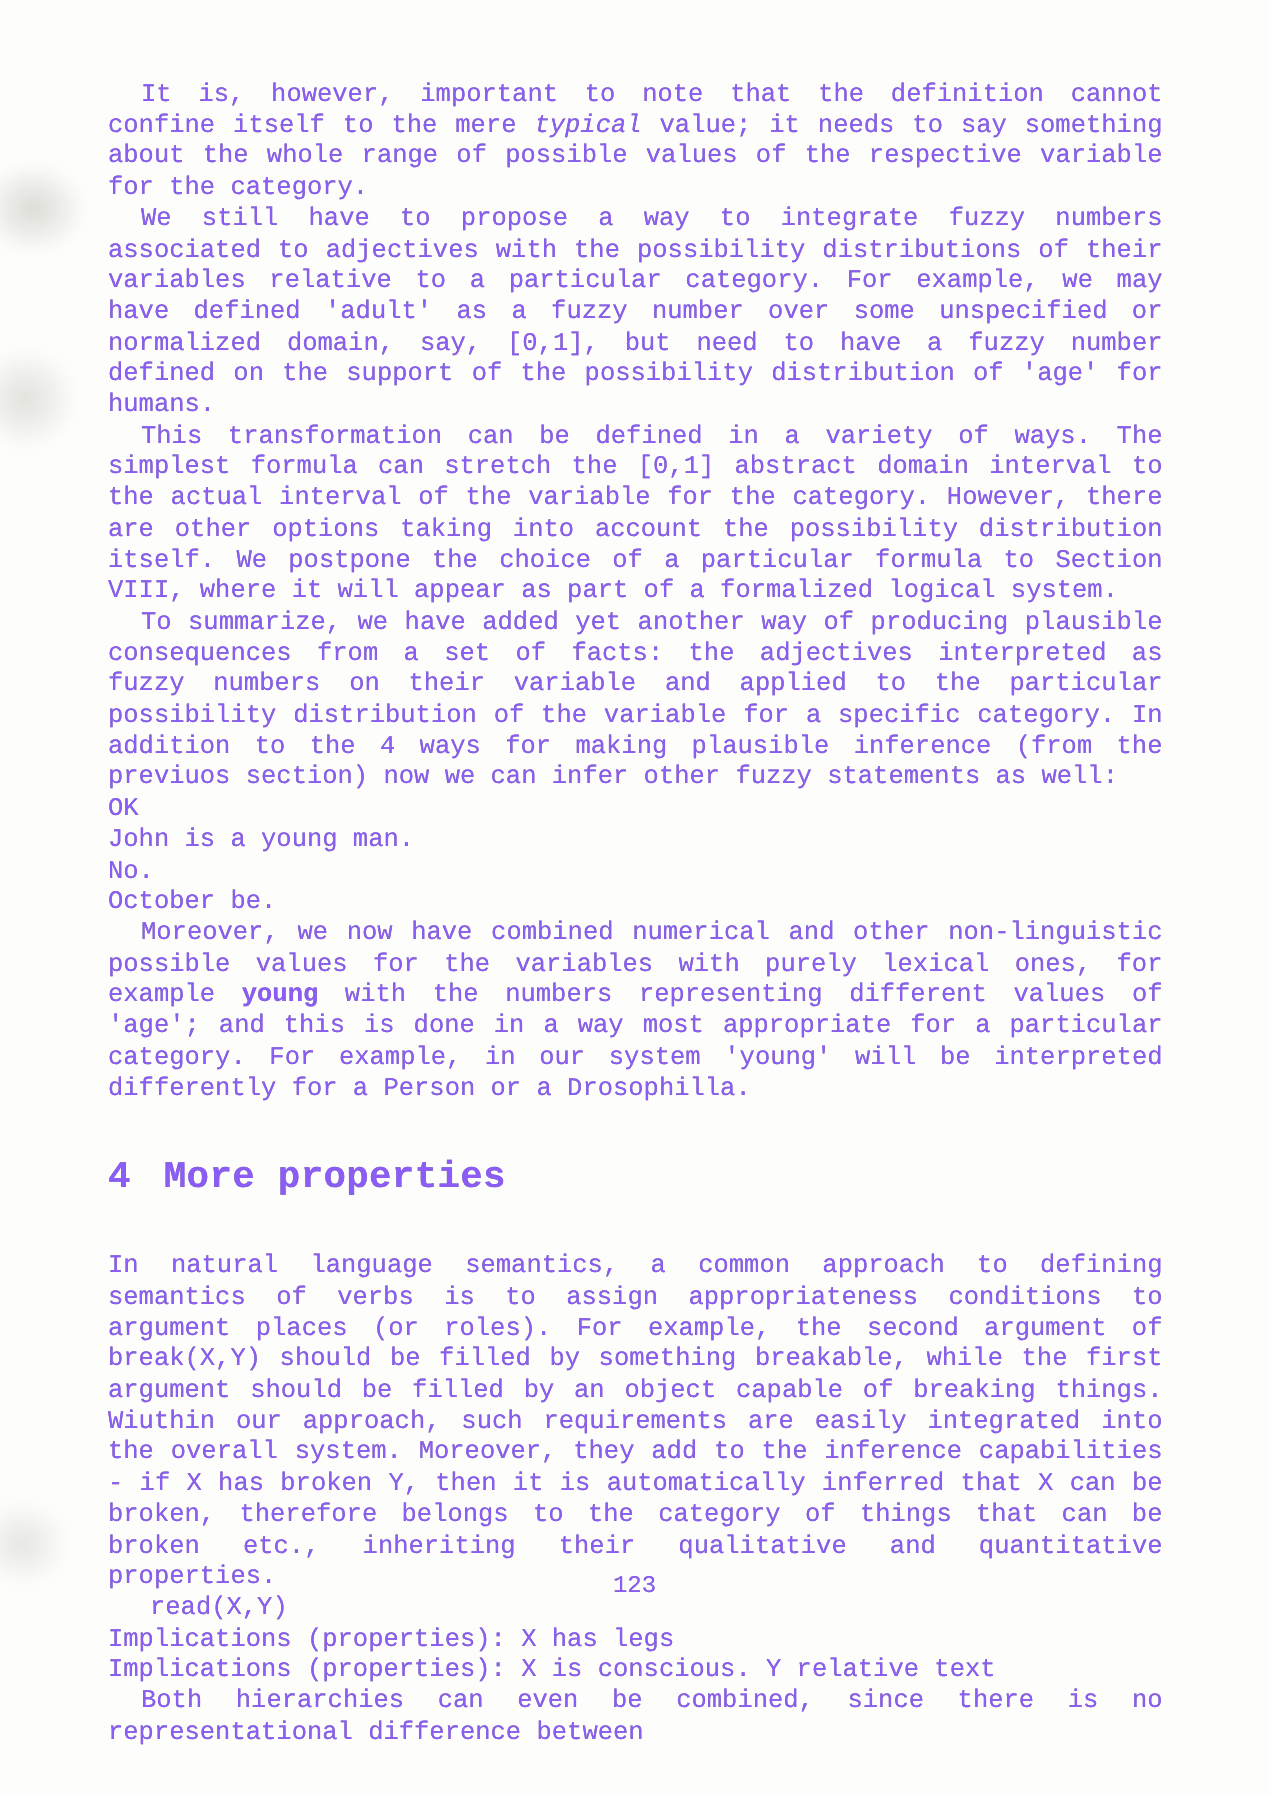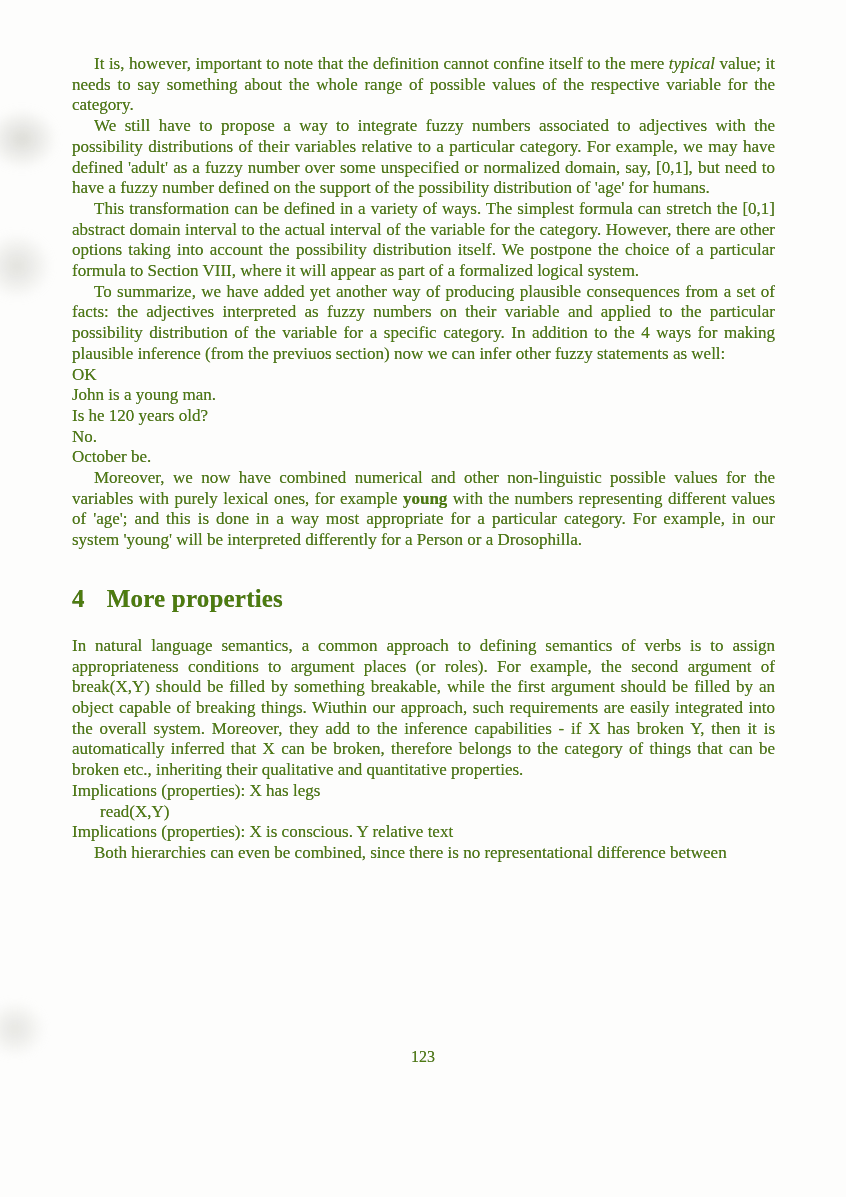--- a/index.html
+++ b/index.html
@@ -6,22 +6,22 @@
     margin: 0;
     padding: 0;
     background: #ffffff;
   }
   .page {
     position: relative;
     width: 846px;
     height: 1197px;
     background: #fdfdfc;
     overflow: hidden;
-    font-family: Liberation Serif, serif;
-    color: #4d7c0f;
+    font-family: Liberation Mono, monospace;
+    color: #8b5cf6;
   }
   
   .artifact {
     position: absolute;
     border-radius: 50%;
     filter: blur(4px);
     pointer-events: none;
   }
   .artifact.a1 {
     left: -14px; top: 108px; width: 72px; height: 62px;
@@ -51,21 +51,21 @@
   .para.indent {
     text-indent: 22px;
   }
   .line {
     text-align: left;
   }
   .line.code-indent {
     padding-left: 28px;
   }
   .section-heading {
-    margin: 34px 0 23px 0;
+    margin: 34px 0 36px 0;
     font-size: 25px;
     line-height: 28px;
     font-weight: bold;
     text-align: left;
     letter-spacing: 0.2px;
   }
   .section-heading .sec-num {
     display: inline-block;
     margin-right: 22px;
   }
@@ -95,33 +95,32 @@
     <p class="para indent"><span>It is, however, important to note that the definition cannot confine itself to the mere </span><em>typical</em><span> value; it needs to say something about the whole range of possible values of the respective variable for the category.</span></p>
 
     <p class="para indent">We still have to propose a way to integrate fuzzy numbers associated to adjectives with the possibility distributions of their variables relative to a particular category. For example, we may have defined 'adult' as a fuzzy number over some unspecified or normalized domain, say, [0,1], but need to have a fuzzy number defined on the support of the possibility distribution of 'age' for humans.</p>
 
     <p class="para indent">This transformation can be defined in a variety of ways. The simplest formula can stretch the [0,1] abstract domain interval to the actual interval of the variable for the category. However, there are other options taking into account the possibility distribution itself. We postpone the choice of a particular formula to Section VIII, where it will appear as part of a formalized logical system.</p>
 
     <p class="para indent">To summarize, we have added yet another way of producing plausible consequences from a set of facts: the adjectives interpreted as fuzzy numbers on their variable and applied to the particular possibility distribution of the variable for a specific category. In addition to the 4 ways for making plausible inference (from the previuos section) now we can infer other fuzzy statements as well:</p>
 
     <div class="line">OK</div>
     <div class="line">John is a young man.</div>
-    <div class="line">Is he 120 years old?</div>
     <div class="line">No.</div>
     <div class="line">October be.</div>
 
     <p class="para indent"><span>Moreover, we now have combined numerical and other non-linguistic possible values for the variables with purely lexical ones, for example </span><strong>young</strong><span> with the numbers representing different values of 'age'; and this is done in a way most appropriate for a particular category. For example, in our system 'young' will be interpreted differently for a Person or a Drosophilla.</span></p>
 
     <h2 class="section-heading"><span class="sec-num">4</span><span class="sec-title">More properties</span></h2>
 
     <p class="para">In natural language semantics, a common approach to defining semantics of verbs is to assign appropriateness conditions to argument places (or roles). For example, the second argument of break(X,Y) should be filled by something breakable, while the first argument should be filled by an object capable of breaking things. Wiuthin our approach, such requirements are easily integrated into the overall system. Moreover, they add to the inference capabilities - if X has broken Y, then it is automatically inferred that X can be broken, therefore belongs to the category of things that can be broken etc., inheriting their qualitative and quantitative properties.</p>
 
 
+    <div class="line code-indent">read(X,Y)</div>
     <div class="line">Implications (properties): X has legs</div>
-    <div class="line code-indent">read(X,Y)</div>
     <div class="line">Implications (properties): X is conscious. Y relative text</div>
 
     <p class="para indent">Both hierarchies can even be combined, since there is no representational difference between</p>
 
   </main>
 
   <footer class="page-number">123</footer>
 
 </div>
 

